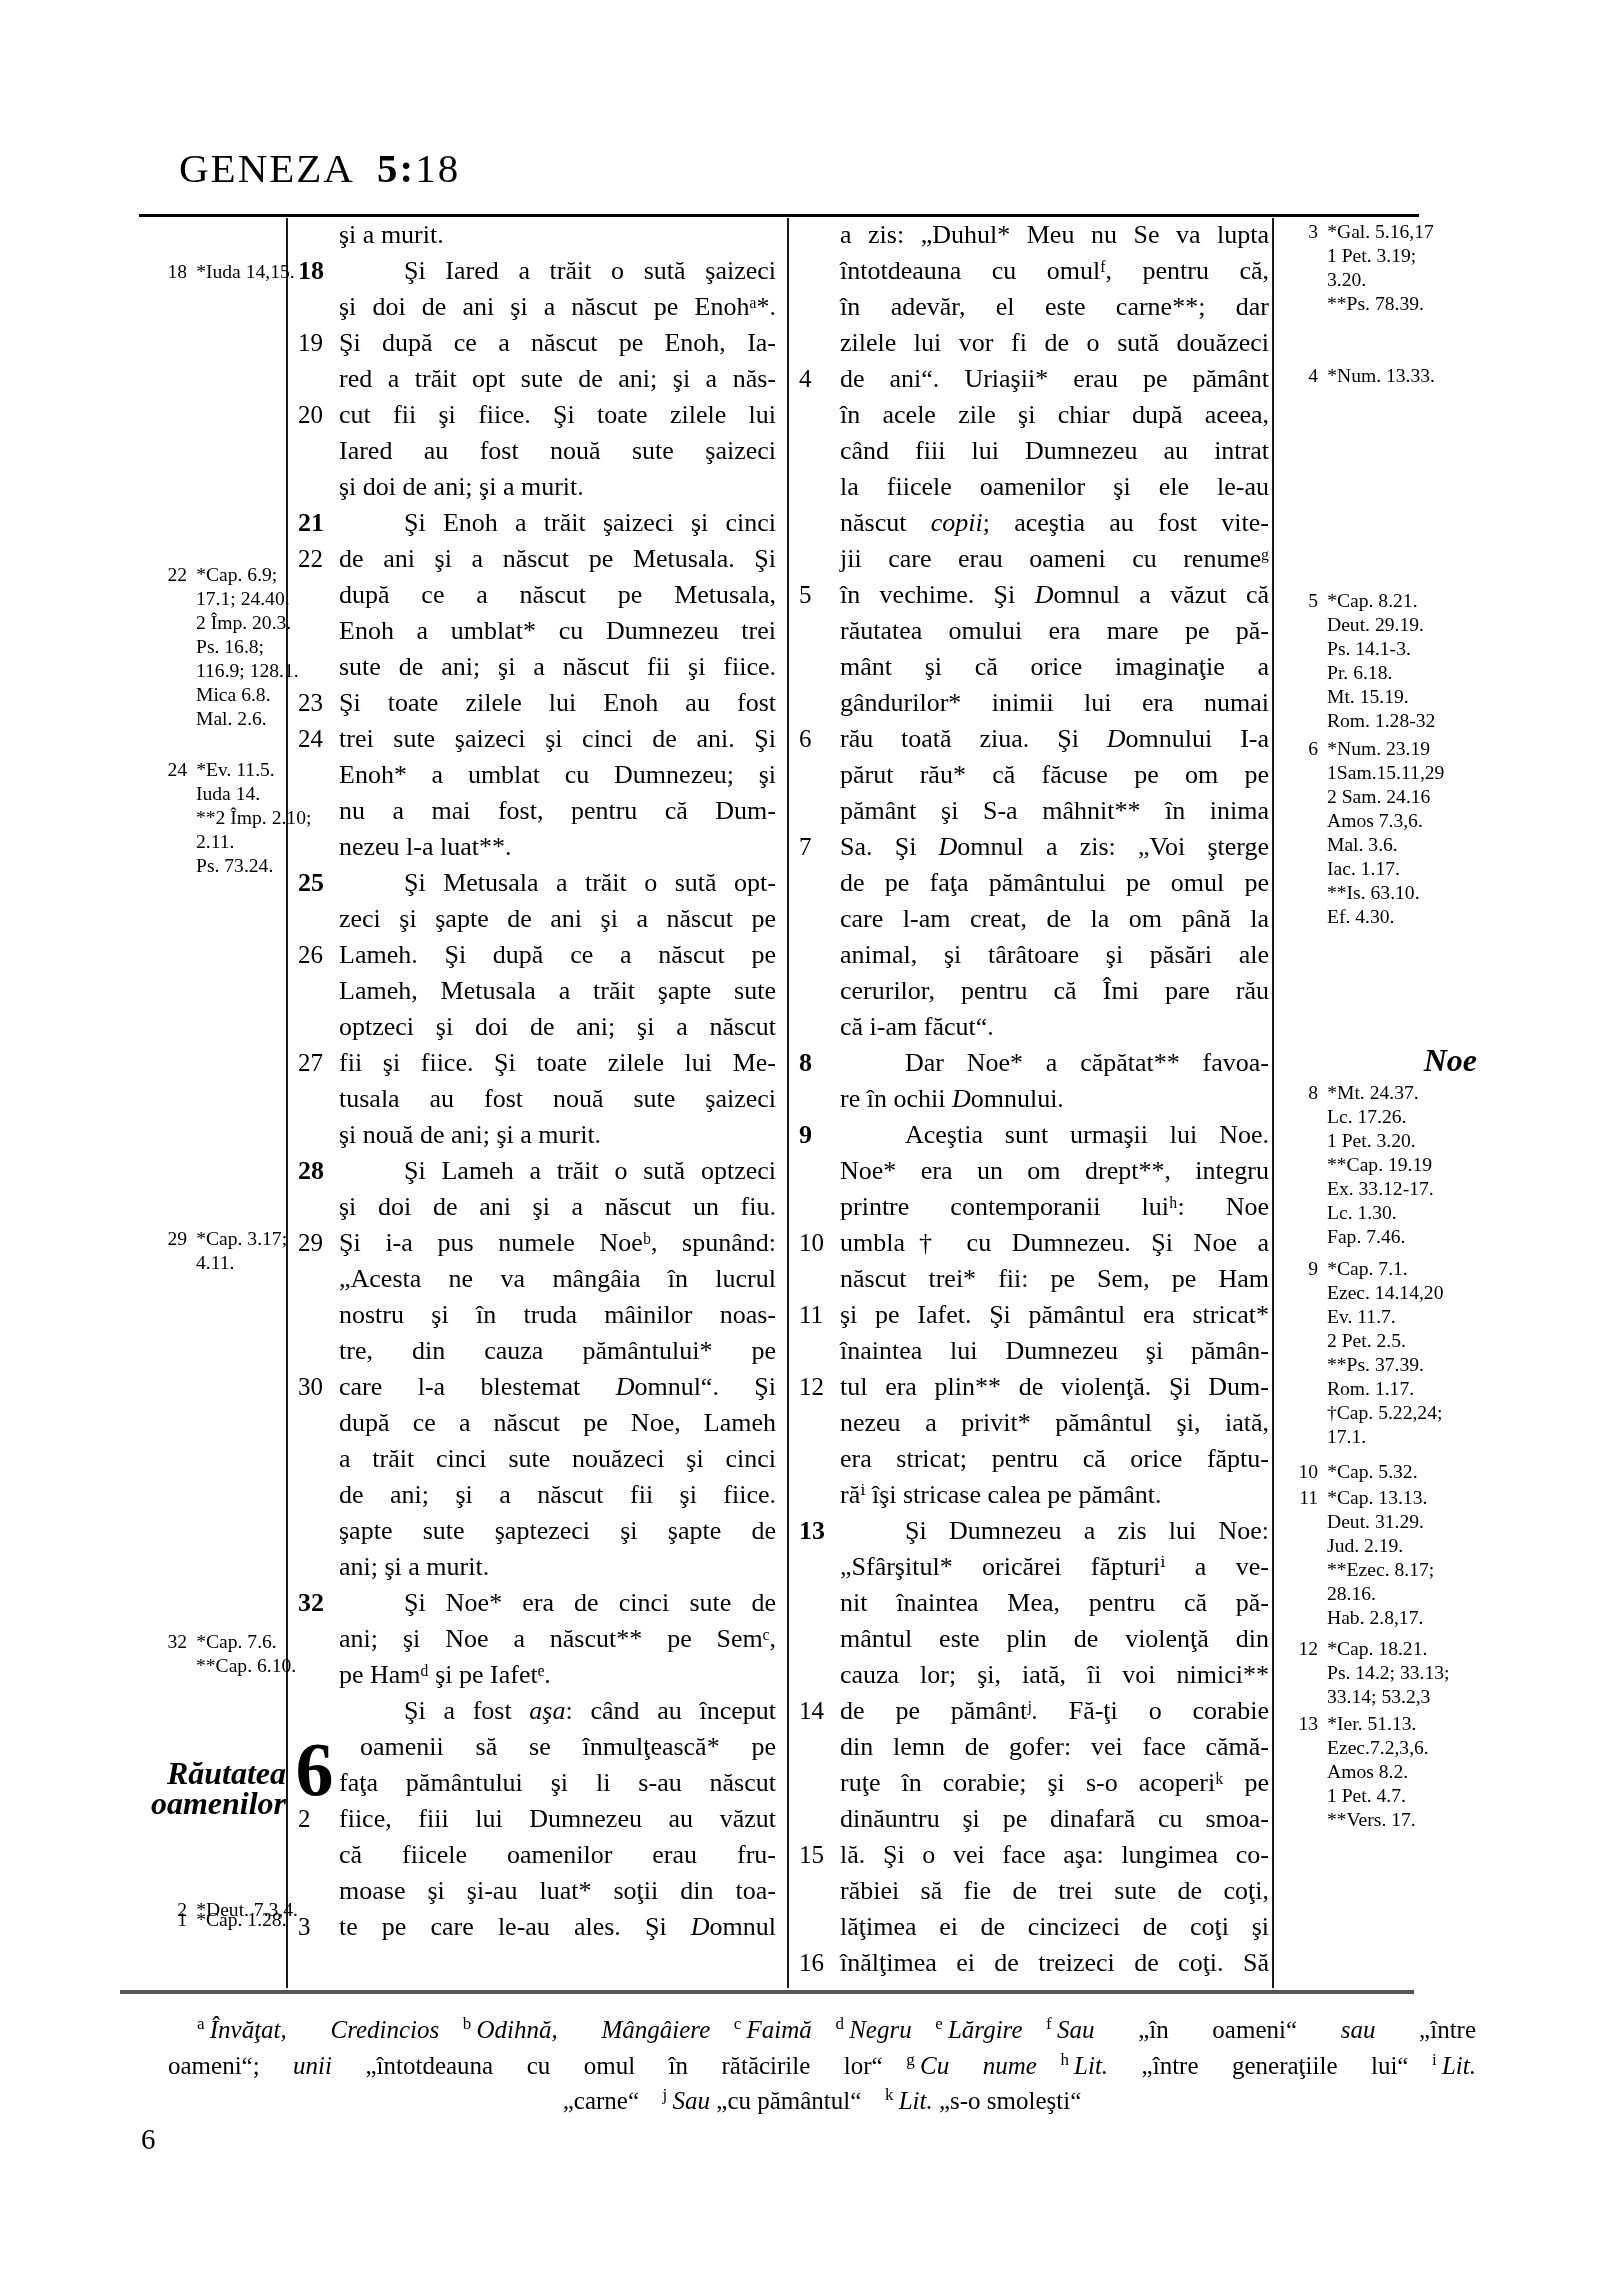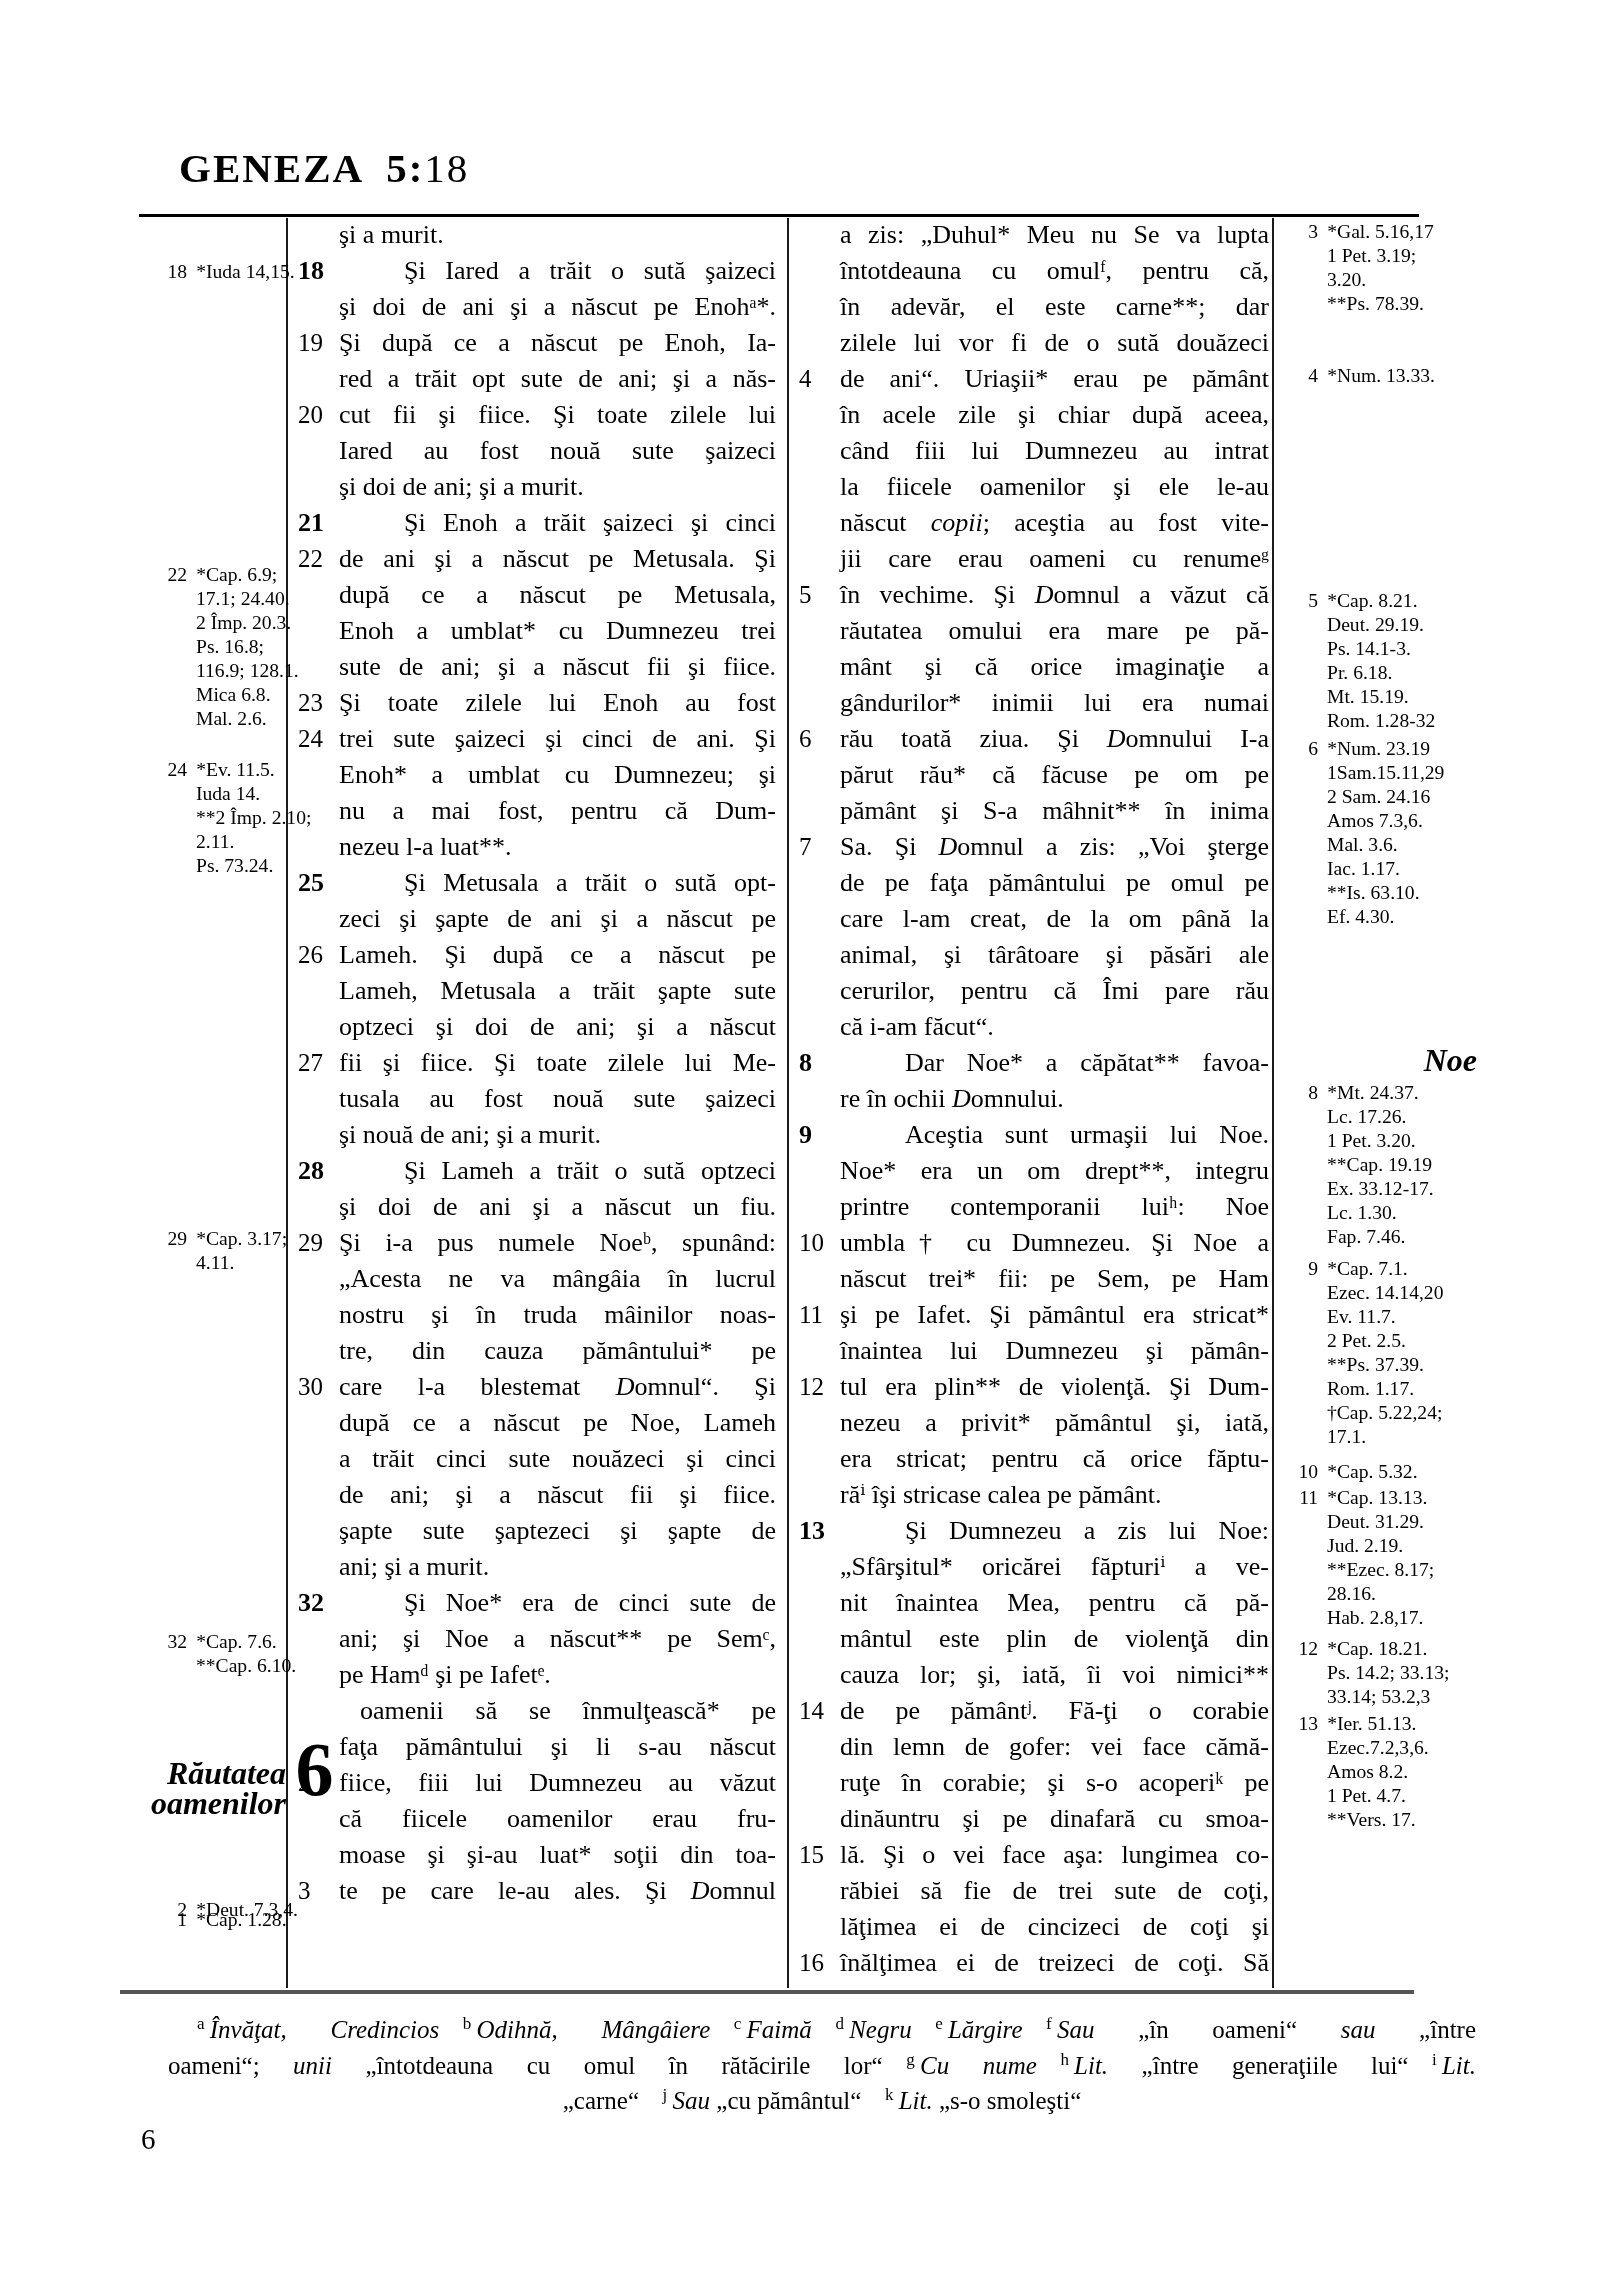--- a/index.html
+++ b/index.html
@@ -1,21 +1,21 @@
 <!DOCTYPE html>
 <html style="font-size:10.5px"><head>
 <meta charset="utf-8">
 <style>
   html,body{margin:0;padding:0;background:#fff;}
   .page{position:relative;width:1622px;height:2295px;background:#ffffff;
         font-family:"Liberation Serif","DejaVu Serif",serif;color:#000;overflow:hidden;}
 
   
   .hdr{position:absolute;left:179px;top:144px;font-size:41px;letter-spacing:2px;white-space:nowrap;}
-  .hdr .bookname{font-weight:bold;}
+  .hdr .bookname{font-weight:normal;}
   .hdr .chap{font-weight:bold;margin-left:22px;}
   .hdr .vrs{font-weight:normal;}
   .rule-top{position:absolute;left:139px;top:214px;width:1280px;height:2.6px;background:#000;}
   .rule-bottom{position:absolute;left:120px;top:1990px;width:1294px;height:3.9px;background:#555;}
 
   
   .vrule{position:absolute;top:218px;height:1770px;width:2px;background:#1a1a1a;}
   #vr1{left:286px;} #vr2{left:787px;} #vr3{left:1272px;}
 
   
@@ -253,20 +253,24 @@
         <span class="tx">Şi Noe* era de cinci sute de</span>
       </div>
       <div class="tl">
         <span class="vn"></span>
         <span class="tx">ani; şi Noe a născut** pe Semᶜ,</span>
       </div>
       <div class="tl fl">
         <span class="vn"></span>
         <span class="tx">pe Hamᵈ şi pe Iafetᵉ.</span>
       </div>
+      <div class="tl ind ch1">
+        <span class="vn"></span>
+        <span class="tx">Şi a fost <i>aşa</i>: când au început</span>
+      </div>
       <div class="tl ch2">
         <span class="vn"></span>
         <span class="tx">oamenii să se înmulţească* pe</span>
       </div>
       <div class="tl">
         <span class="vn"></span>
         <span class="tx">faţa pământului şi li s-au născut</span>
       </div>
       <div class="tl">
         <span class="vn">2</span>

